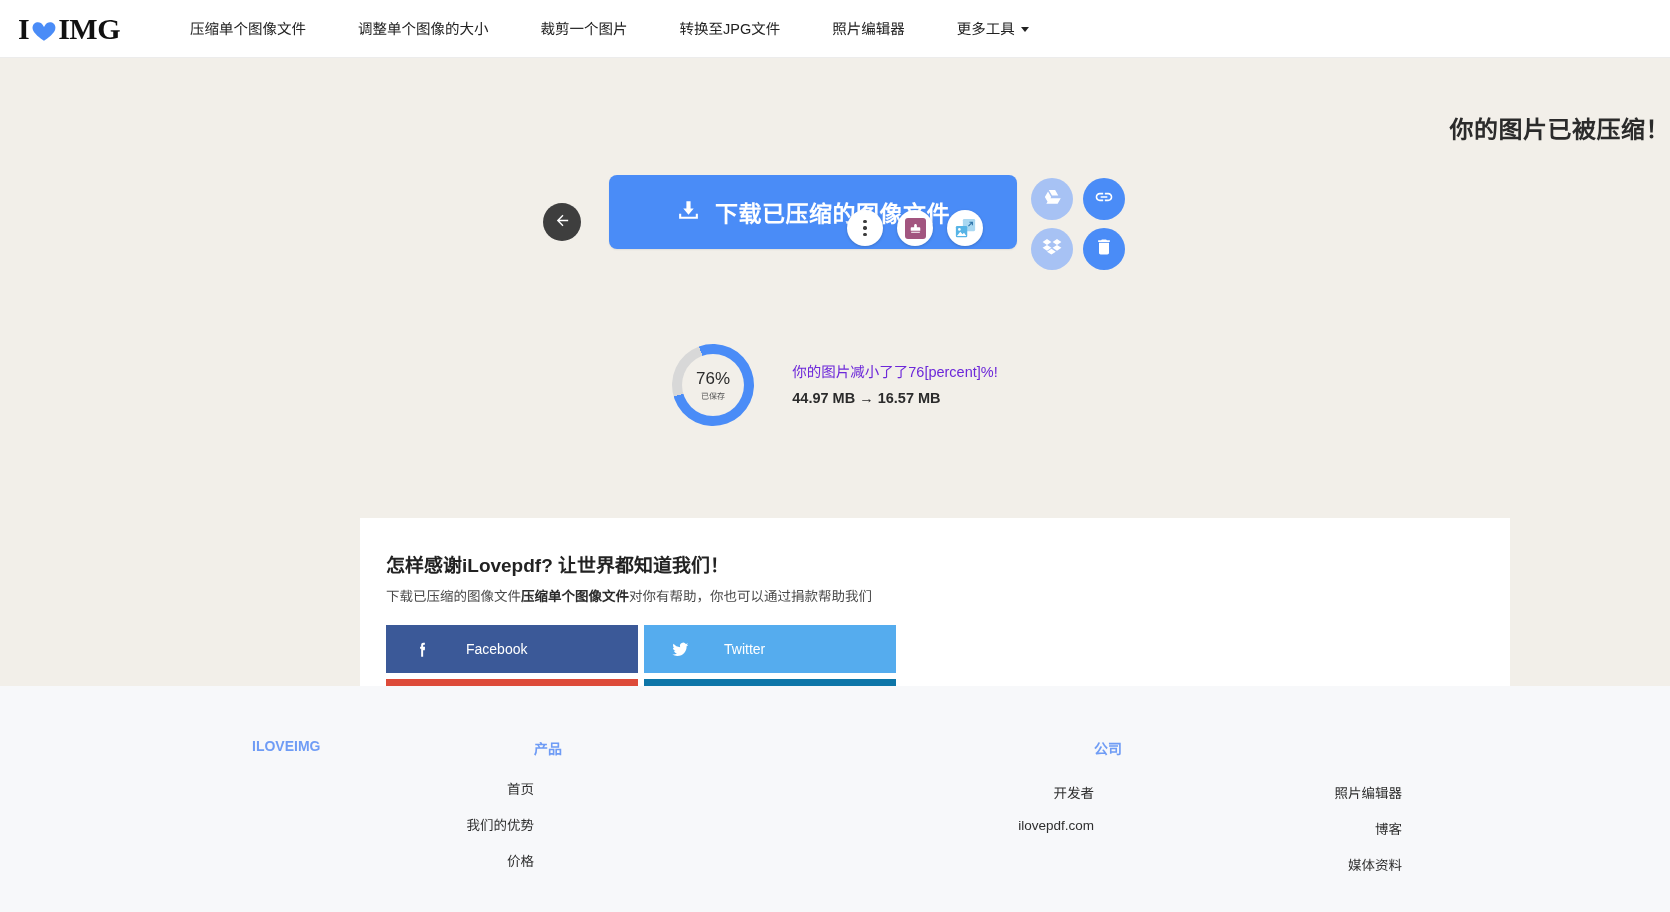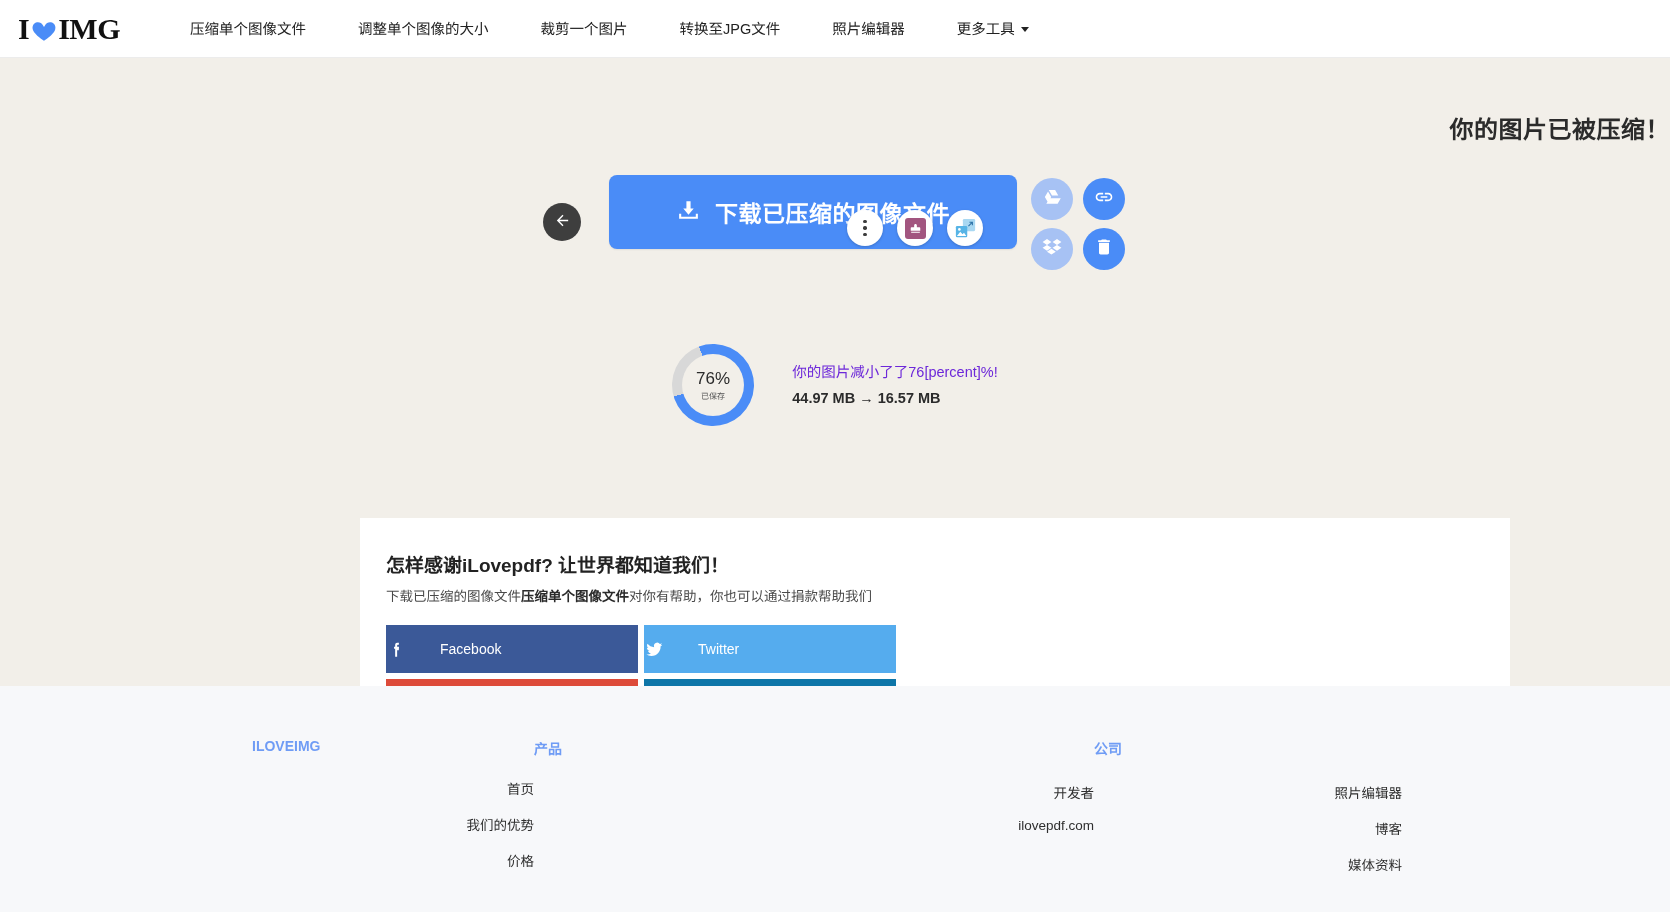--- a/index.html
+++ b/index.html
@@ -212,20 +212,21 @@
   .social-grid {
     display: grid;
     grid-template-columns: 252px 252px;
     grid-gap: 6px;
     padding-left: 2px;
   }
   .social-btn {
     height: 48px;
     display: flex;
     align-items: center;
+    padding-left: 26px;
     gap: 34px;
     color: #fff;
     font-size: 14px;
     cursor: pointer;
   }
   .social-btn .s-ico { width: 20px; display: flex; justify-content: center; }
   .social-btn .s-ico svg { fill: #fff; height: 19px; }
   .fb { background: #3b5998; }
   .tw { background: #55acee; }
   .gp { background: #dd4b39; }

